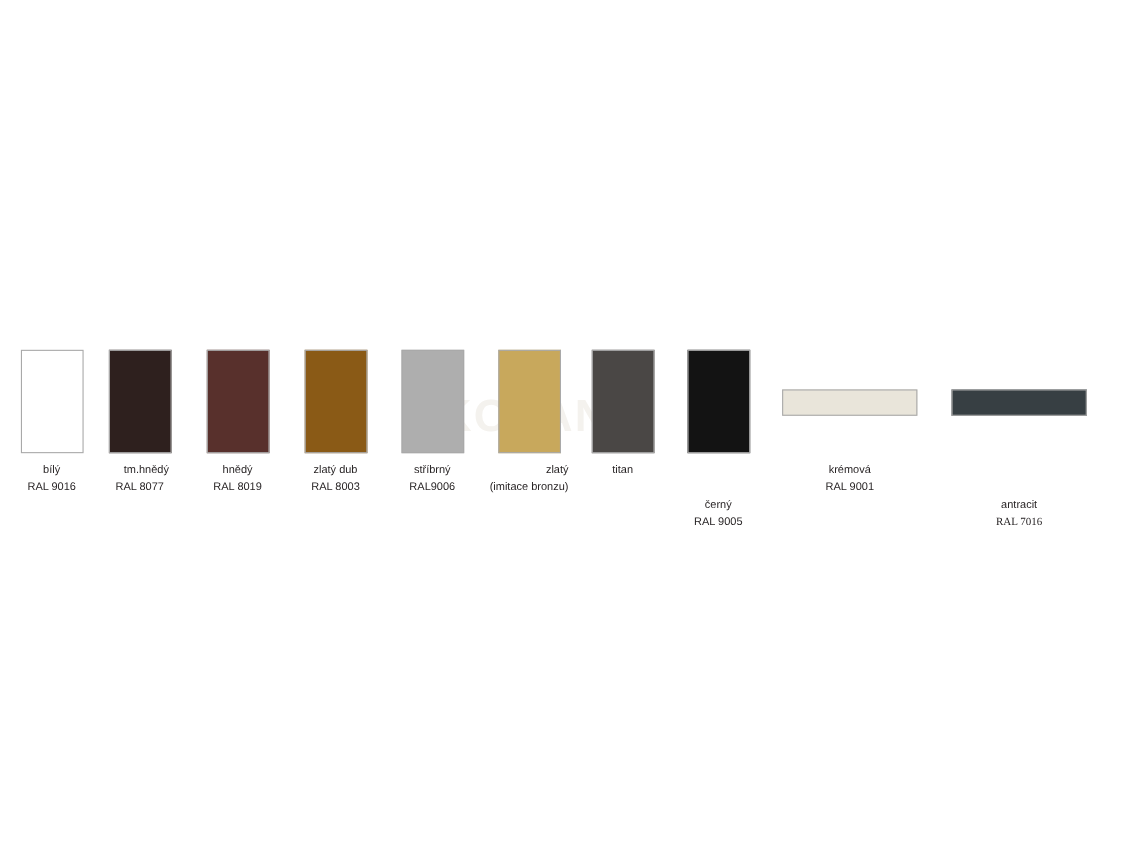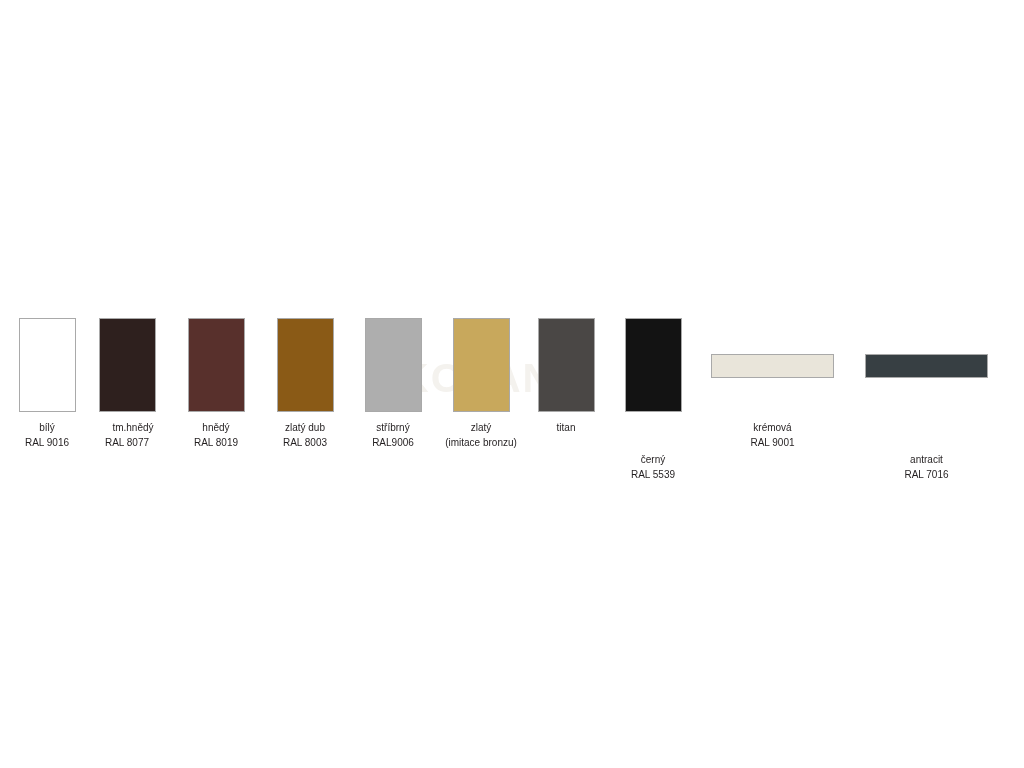--- a/index.html
+++ b/index.html
@@ -139,53 +139,53 @@
       <div class="labels">
         <span class="label-name" style="color: rgb(35, 31, 32);">stříbrný</span>
         <span class="label-code" style="color: rgb(35, 31, 32);">RAL9006</span>
       </div>
     </div>
     <div class="swatch-cell" style="left: 431px; width: 100px;">
       <div class="chip-slot">
         <div class="chip tall" style="background: rgb(200, 168, 92); border-color: rgb(169, 169, 169);"></div>
       </div>
       <div class="labels">
-        <span class="label-name" style="color: rgb(35, 31, 32);">zlatý</span>
+        <span class="label-name" style="color: rgb(35, 31, 32); text-align: right;">zlatý</span>
         <span class="label-code" style="color: rgb(35, 31, 32);">(imitace bronzu)</span>
       </div>
     </div>
     <div class="swatch-cell" style="left: 529px; width: 74px;">
       <div class="chip-slot">
         <div class="chip tall" style="background: rgb(74, 71, 69); border-color: rgb(169, 169, 169);"></div>
       </div>
       <div class="labels">
         <span class="label-name" style="color: rgb(35, 31, 32);">titan</span>
         <span class="label-code" style="color: rgb(35, 31, 32);"></span>
       </div>
     </div>
     <div class="swatch-cell" style="left: 616px; width: 74px; gap: 32px;">
       <div class="chip-slot">
         <div class="chip tall" style="background: rgb(19, 19, 19); border-color: rgb(169, 169, 169);"></div>
       </div>
       <div class="labels">
         <span class="label-name" style="color: rgb(35, 31, 32);">černý</span>
-        <span class="label-code" style="color: rgb(35, 31, 32);">RAL 5539</span>
+        <span class="label-code" style="color: rgb(35, 31, 32);">RAL 9005</span>
       </div>
     </div>
     <div class="swatch-cell" style="left: 711px; width: 123px;">
       <div class="chip-slot bar-slot">
         <div class="chip bar" style="background: rgb(233, 229, 218); border-color: rgb(169, 169, 169); width: 123px;"></div>
       </div>
       <div class="labels">
         <span class="label-name" style="color: rgb(35, 31, 32);">krémová</span>
         <span class="label-code" style="color: rgb(35, 31, 32);">RAL 9001</span>
       </div>
     </div>
     <div class="swatch-cell" style="left: 865px; width: 123px; gap: 32px;">
       <div class="chip-slot bar-slot">
         <div class="chip bar" style="background: rgb(55, 63, 67); border-color: rgb(169, 169, 169); width: 123px;"></div>
       </div>
       <div class="labels">
         <span class="label-name" style="color: rgb(35, 31, 32);">antracit</span>
-        <span class="label-code" style="color: rgb(35, 31, 32);">RAL 7016</span>
+        <span class="label-code" style="color: rgb(35, 31, 32); font-family: Liberation Serif, serif;">RAL 7016</span>
       </div>
     </div>
   </div>
 
 </body></html>

